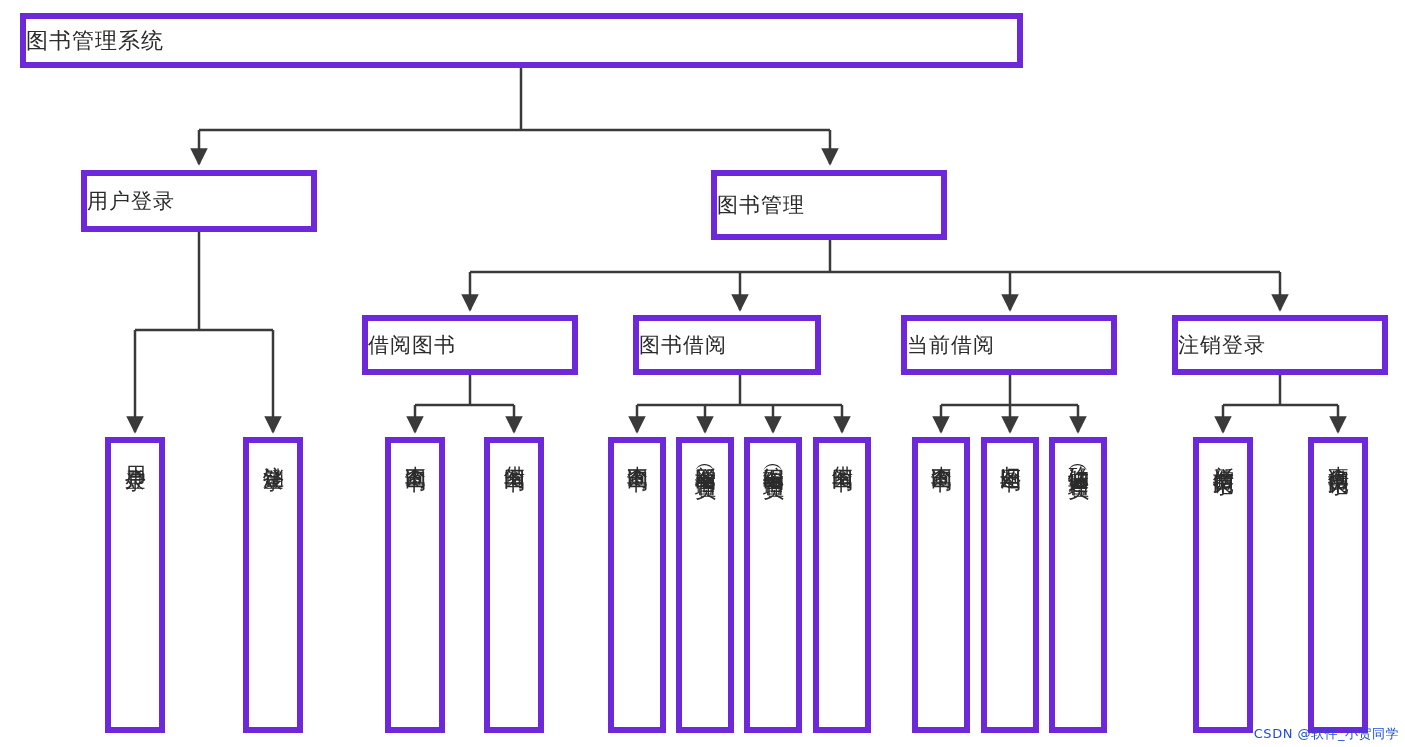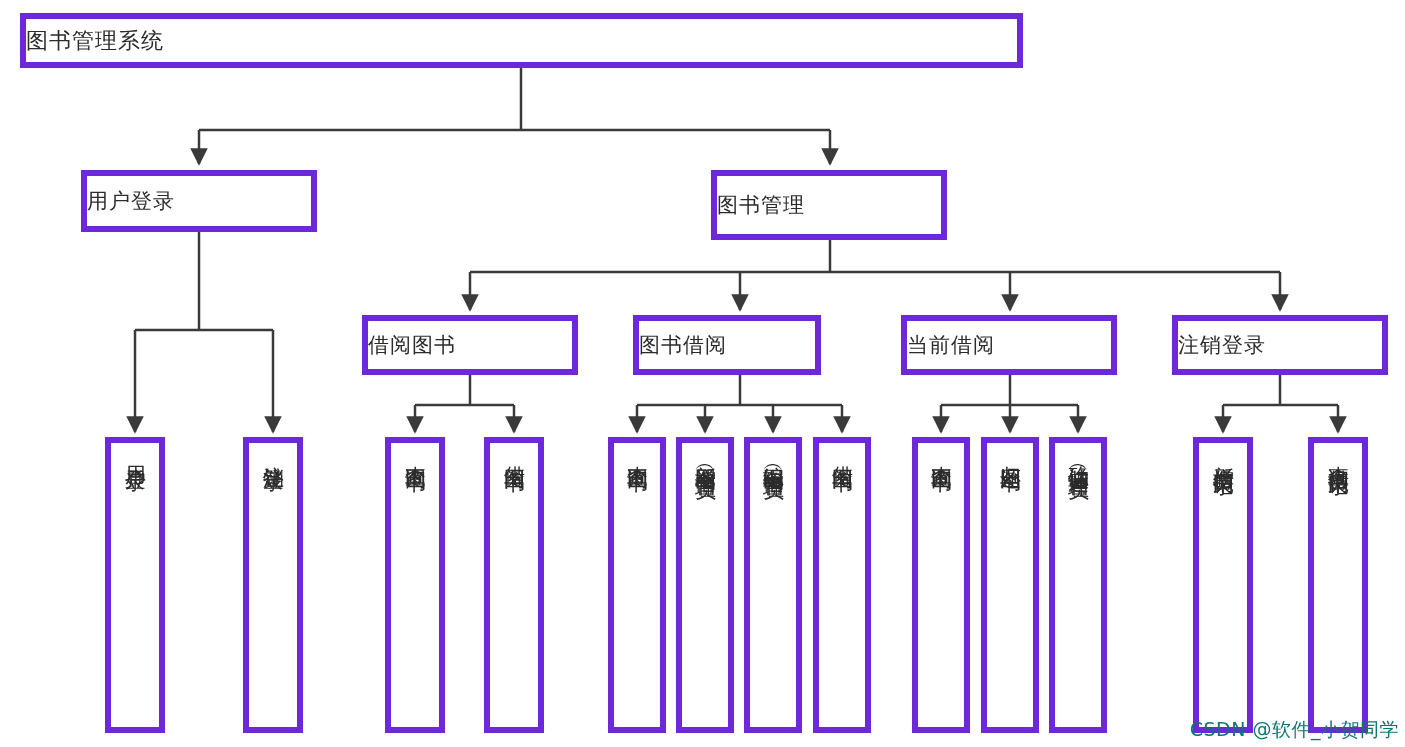--- a/index.html
+++ b/index.html
@@ -10,22 +10,22 @@
   .node{position:absolute;box-sizing:border-box;background:#ffffff;
         border:6px solid #6d28d9;display:flex;align-items:center;
         justify-content:flex-start;color:#2b2b2b;}
   .node.h{font-size:21px;letter-spacing:1px;}
   .node.root{font-size:22px;letter-spacing:1px;}
   .node.v{writing-mode:vertical-rl;text-orientation:upright;
           font-size:21px;line-height:1.18;letter-spacing:2px;
           padding:6px 0;}
   .node.v .vtxt{writing-mode:vertical-rl;text-orientation:upright;
           display:block;}
-  .watermark{position:absolute;right:6px;bottom:4px;color:#0f766e;
-        font-size:19px;letter-spacing:.5px;white-space:nowrap;}
+  .watermark{position:absolute;right:6px;bottom:4px;color:#1d4ed8;
+        font-size:13px;letter-spacing:.5px;white-space:nowrap;}
 </style>
 </head>
 <body>
 
 <div id="stage">
 
   <svg id="wires" viewBox="0 0 1405 747" xmlns="http://www.w3.org/2000/svg">
     <defs>
       <marker id="arr" viewBox="0 0 10 10" refX="9" refY="5" markerWidth="7" markerHeight="7" orient="auto-start-reverse">
         <path d="M 0 0 L 10 5 L 0 10 z" fill="#3a3a3a"></path>

